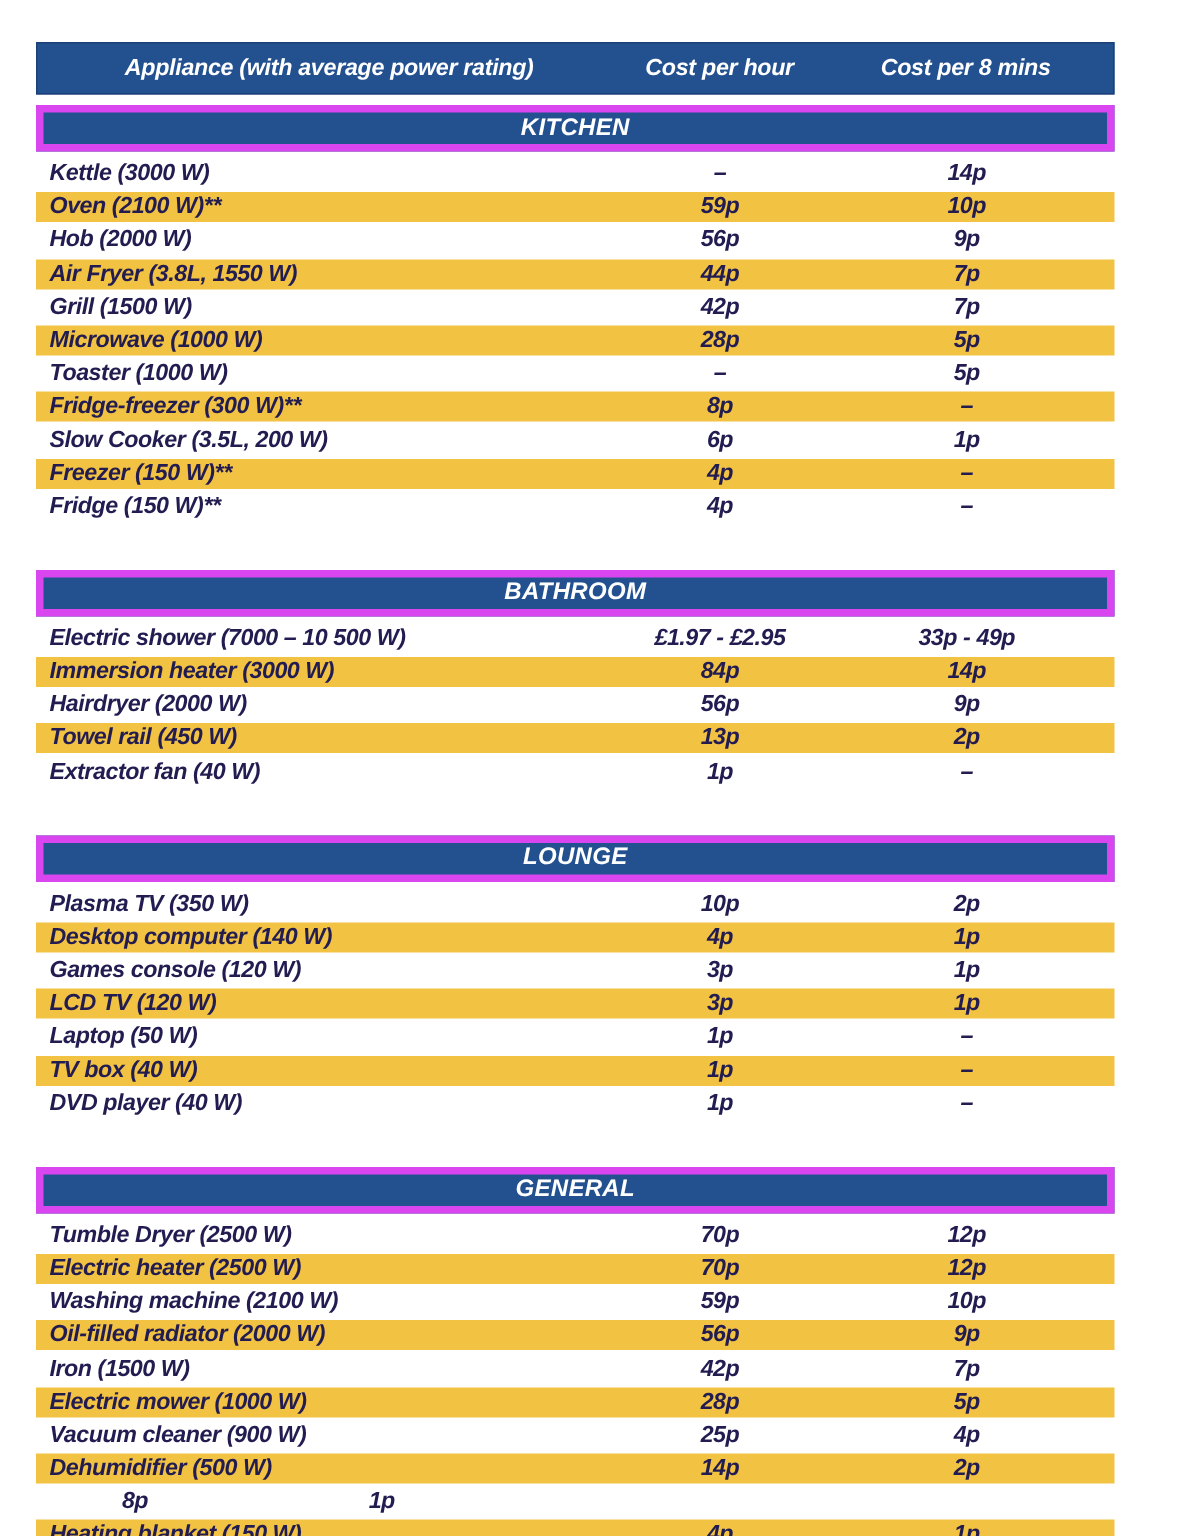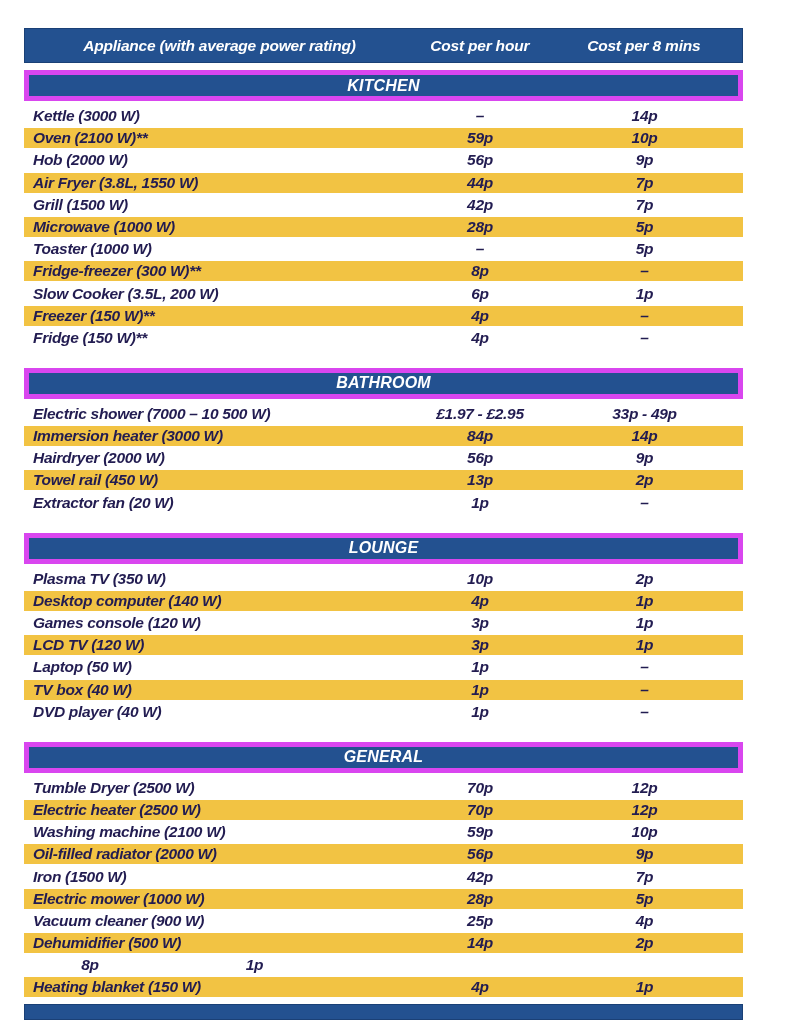--- a/index.html
+++ b/index.html
@@ -34,21 +34,21 @@
     box-sizing: border-box;
     color: #ffffff;
     font-weight: 700;
     font-size: 15.5px;
     letter-spacing: -0.2px;
     margin-bottom: 7px;
   }
   .c1 { width: 390px; box-sizing: border-box; text-align: center; }
   .c2 { width: 132px; text-align: center; }
   .c3 { width: 197px; text-align: center; }
-  .section + .section { margin-top: 20px; }
+  .section + .section { margin-top: 32px; }
   .section-bar {
     height: 31px;
     display: flex;
     align-items: center;
     justify-content: center;
     background: #235190;
     border: 5px solid #d946ef;
     box-sizing: border-box;
     color: #ffffff;
     font-weight: 700;
@@ -168,21 +168,21 @@
             <div class="c1">Hairdryer (2000 W)</div>
             <div class="c2">56p</div>
             <div class="c3">9p</div>
           </div>
           <div class="row alt">
             <div class="c1">Towel rail (450 W)</div>
             <div class="c2">13p</div>
             <div class="c3">2p</div>
           </div>
           <div class="row">
-            <div class="c1">Extractor fan (20 W)</div>
+            <div class="c1">Extractor fan (40 W)</div>
             <div class="c2">1p</div>
             <div class="c3">–</div>
           </div>
         </div>
         <div class="section">
           <div class="section-bar">LOUNGE</div>
           <div class="row">
             <div class="c1">Plasma TV (350 W)</div>
             <div class="c2">10p</div>
             <div class="c3">2p</div>

